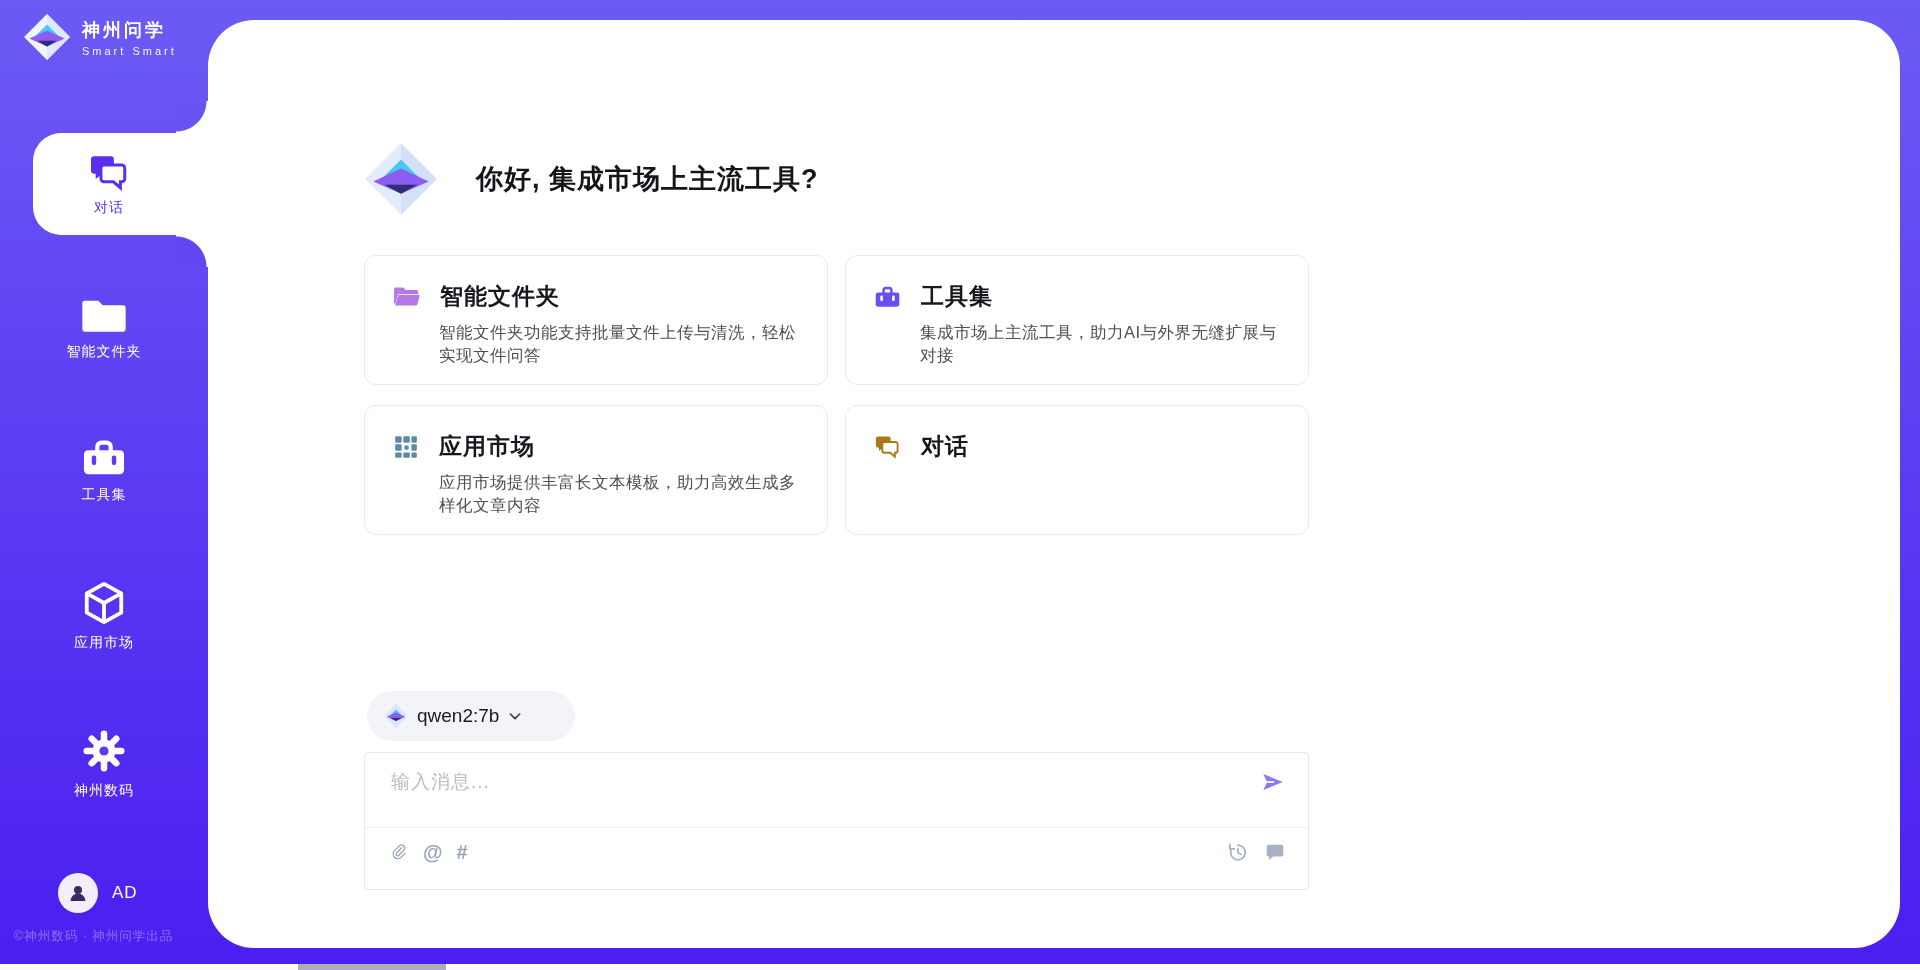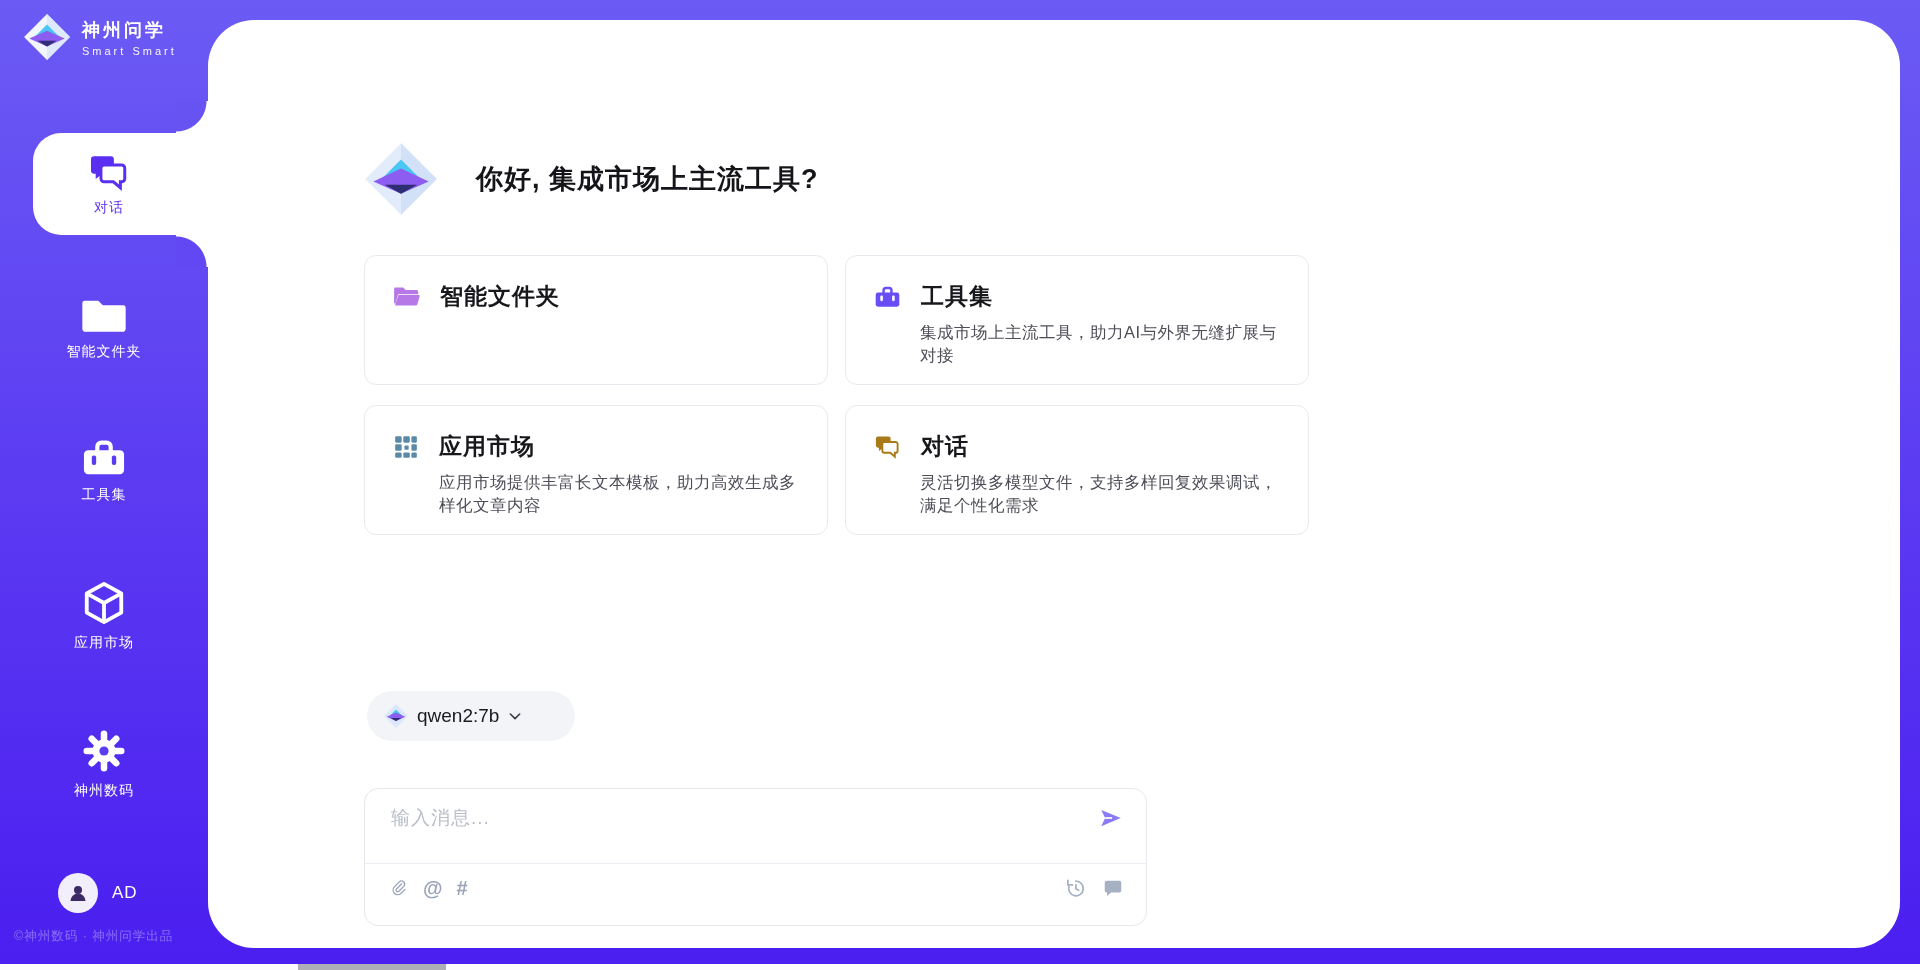--- a/index.html
+++ b/index.html
@@ -64,22 +64,22 @@
   
   .model-pill {
     position: absolute; left: 367px; top: 691px; height: 50px; min-width: 208px;
     background: #f3f4f7; border-radius: 25px; display: flex; align-items: center;
     gap: 8px; padding: 0 22px 0 16px; cursor: pointer;
   }
   .model-name { font-size: 19px; color: #1a1a20; }
 
   
   .composer {
-    position: absolute; left: 364px; top: 752px; width: 783px; height: 138px;
-    background: #fff; border: 1px solid #e7e7ee; border-radius: 14px; margin-top: 36px;
+    position: absolute; left: 364px; top: 752px; width: 945px; height: 138px;
+    background: #fff; border: 1px solid #e7e7ee; border-radius: 4px;
   }
   .composer textarea {
     position: absolute; left: 26px; top: 16px; width: 830px; height: 48px;
     border: none; outline: none; resize: none; background: transparent;
     font-family: inherit; font-size: 19px; color: #333;
   }
   .composer textarea::placeholder { color: #b9bdc9; letter-spacing: 1px; }
   .send-btn { position: absolute; right: 22px; top: 16px; cursor: pointer; }
   .composer-divider { position: absolute; left: 0; right: 0; top: 74px; border-top: 1px solid #edeef3; }
   .composer-tools { position: absolute; left: 24px; top: 88px; display: flex; align-items: center; gap: 14px; color: #9aa4b8; }
@@ -193,20 +193,21 @@
 </div>
 
 <div class="card c0">
   <div class="card-head">
     <svg width="27" height="23" viewBox="0 0 24 20">
       <path d="M2 2h7l2.3 2.3H21a1.4 1.4 0 0 1 1.4 1.4V8H4.5L2.2 16.5 1 16V3A1 1 0 0 1 2 2Z" fill="#b678e6"></path>
       <path d="M4.8 8.6h17.8a1 1 0 0 1 1 1.3l-1.9 7a1.6 1.6 0 0 1-1.5 1.2H1.8Z" fill="#b678e6"></path>
     </svg>
     <span class="card-title">智能文件夹</span>
   </div>
+  <div class="card-desc">智能文件夹功能支持批量文件上传与清洗，轻松实现文件问答</div>
 </div>
 
 <div class="card c1">
   <div class="card-head">
     <svg width="27" height="25" viewBox="0 0 24 22">
       <path d="M8.5 8V5.6A2.1 2.1 0 0 1 10.6 3.5h2.8a2.1 2.1 0 0 1 2.1 2.1V8" fill="none" stroke="#6a4ef5" stroke-width="2.2" stroke-linecap="round"></path>
       <rect x="1.5" y="7.5" width="21" height="12.5" rx="2.2" fill="#6a4ef5"></rect>
       <rect x="5.6" y="10.2" width="2.3" height="5" rx="1" fill="#ffffff"></rect>
       <rect x="16.1" y="10.2" width="2.3" height="5" rx="1" fill="#ffffff"></rect>
     </svg>
@@ -236,21 +237,20 @@
 </div>
 
 <div class="card c3">
   <div class="card-head">
     <svg width="27" height="27" viewBox="0 0 24 24">
       <path d="M3.5 3h9.5a1.8 1.8 0 0 1 1.8 1.8v6.4a1.8 1.8 0 0 1-1.8 1.8H8.2L4.4 16v-3H3.5a1.8 1.8 0 0 1-1.8-1.8V4.8A1.8 1.8 0 0 1 3.5 3Z" fill="#a87a18"></path>
       <path d="M9.2 8h10a1.8 1.8 0 0 1 1.8 1.8v6a1.8 1.8 0 0 1-1.8 1.8h-.7v3.4l-4-3.4H9.2a1.8 1.8 0 0 1-1.8-1.8v-6A1.8 1.8 0 0 1 9.2 8Z" fill="#fff" stroke="#a87a18" stroke-width="1.7"></path>
     </svg>
     <span class="card-title">对话</span>
   </div>
-  <div class="card-desc">灵活切换多模型文件，支持多样回复效果调试，满足个性化需求</div>
 </div>
 
 <div class="model-pill">
   <span>
     <svg width="26" height="26" viewBox="0 0 48 48">
       <polygon points="24,2 46,24 24,46 2,24" fill="#dbe7fb"></polygon>
       <polygon points="24,12 36,24 12,24" fill="#49c6f2"></polygon>
       <polygon points="24,17.5 41,25.5 24,33 7,25.5" fill="#8d5cf0"></polygon>
       <polygon points="24,33 34,27.5 14,27.5" fill="#2e2f72"></polygon>
     </svg>

